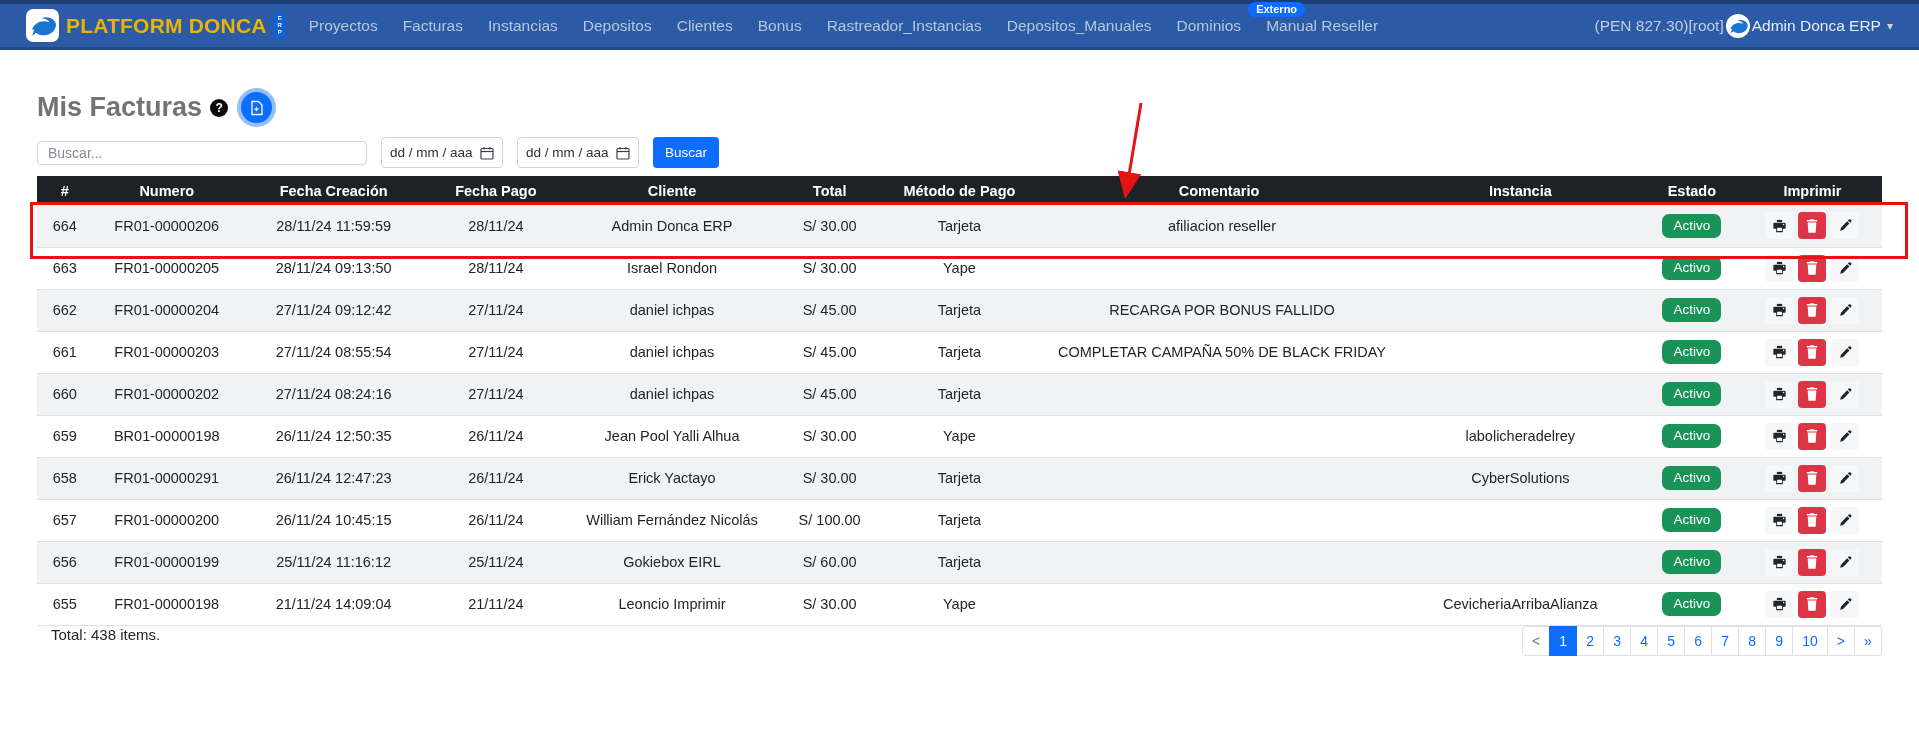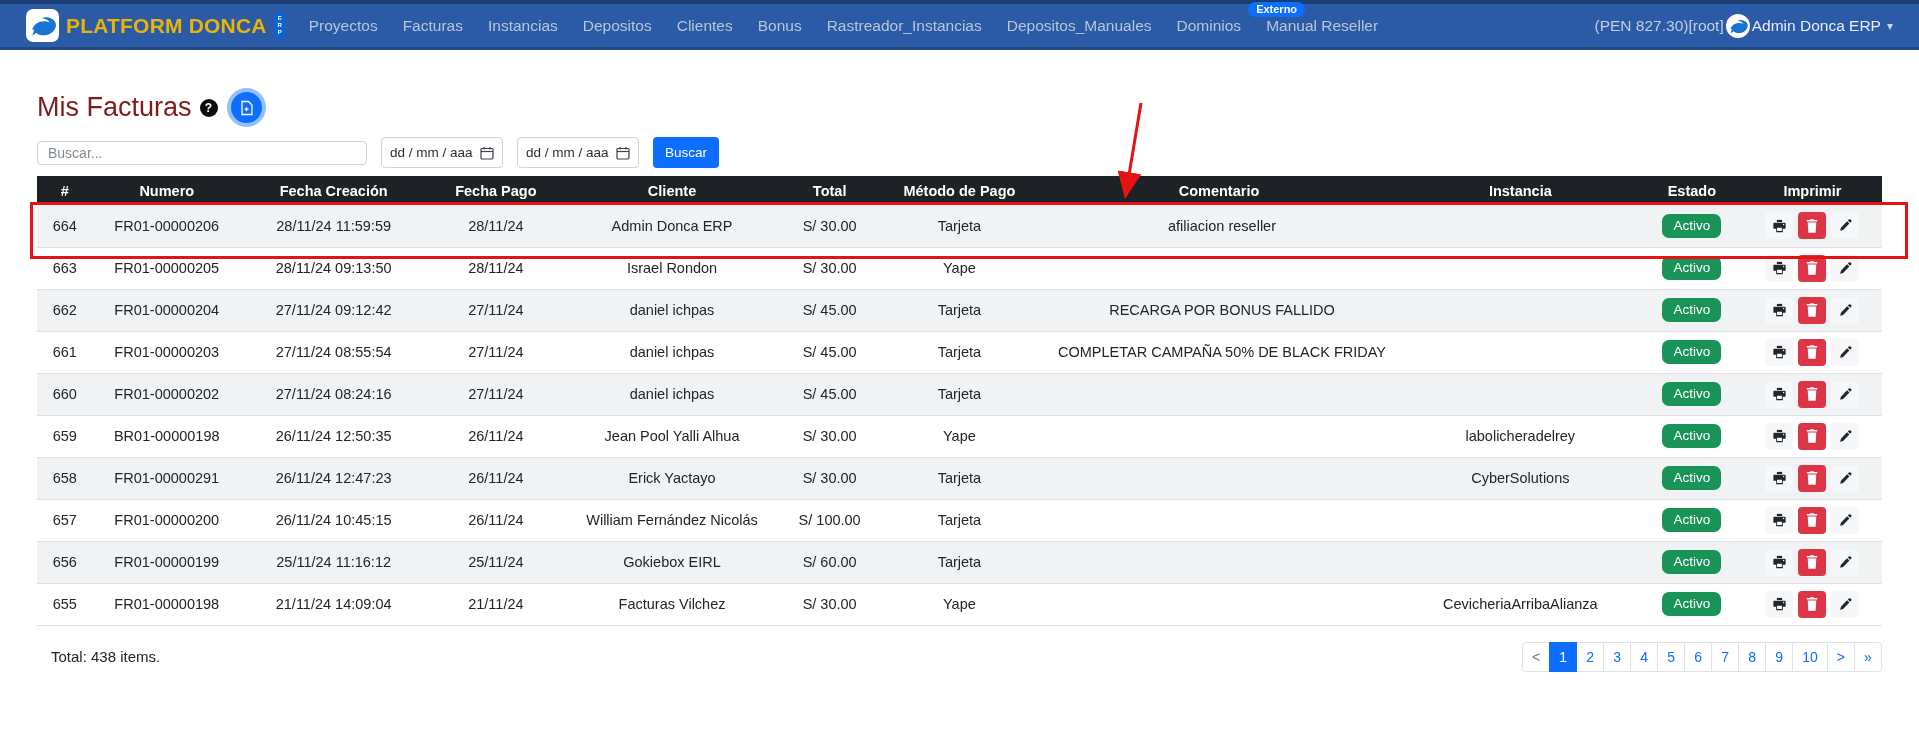--- a/index.html
+++ b/index.html
@@ -30,21 +30,21 @@
   }
   .navbar-right { margin-left:auto; display:flex; align-items:center; gap:2px; }
   .balance { color:#c3cede; font-size:15.5px; white-space:nowrap; }
   .avatar { display:flex; }
   .user-menu { color:#e9eef6; font-size:15.5px; display:flex; align-items:center; gap:6px; cursor:pointer; white-space:nowrap; }
   .caret { color:#cdd6e4; font-size:12px; }
 
   
   .container { margin:0 37px; }
   .page-header { margin-top:42px; display:flex; align-items:center; gap:8px; }
-  .page-title { font-size:27px; font-weight:400; color:#7f1d1d; }
+  .page-title { font-size:27px; font-weight:700; color:#737373; }
   .help-badge {
     width:18px; height:18px; border-radius:50%; background:#0b0b0b; color:#fff;
     font-size:12px; font-weight:700; display:flex; align-items:center; justify-content:center; cursor:pointer;
   }
   .add-button {
     width:31px; height:31px; border-radius:50%; background:var(--accent); border:none;
     box-shadow:0 0 0 4px #93bffb; display:flex; align-items:center; justify-content:center;
     margin-left:5px; cursor:pointer;
   }
 
@@ -84,21 +84,21 @@
   }
   .actions { display:flex; align-items:center; justify-content:center; gap:5px; }
   .btn-icon {
     width:28px; height:27px; border:none; border-radius:4px; display:inline-flex;
     align-items:center; justify-content:center; cursor:pointer; padding:0;
   }
   .btn-light { background:#f6f7f8; }
   .btn-danger { background:var(--danger); }
 
   
-  .table-footer { display:flex; justify-content:space-between; align-items:center; margin-top:16px; }
+  .table-footer { display:flex; justify-content:space-between; margin-top:0; }
   .total-text { font-size:15px; margin-left:14px; color:#212529; }
   .pagination { display:flex; list-style:none; margin:0; padding:0; }
   .page-item {
     min-width:28px; height:30px; padding:0 9px; border:1px solid #dee2e6; margin-left:-1px;
     display:flex; align-items:center; justify-content:center; color:var(--accent);
     font-size:14px; background:#fff; cursor:pointer; user-select:none;
   }
   .page-item:first-child { border-radius:4px 0 0 4px; margin-left:0; }
   .page-item:last-child { border-radius:0 4px 4px 0; }
   .page-item.disabled { color:#6c757d; }
@@ -649,21 +649,21 @@
         </button>
       </span>
     </td>
   </tr>
 
   <tr>
     <td>655</td>
     <td>FR01-00000198</td>
     <td>21/11/24 14:09:04</td>
     <td>21/11/24</td>
-    <td>Facturas Vilchez</td>
+    <td>Leoncio Imprimir</td>
     <td>S/ 30.00</td>
     <td>Yape</td>
     <td class="cell-comment"></td>
     <td>CevicheriaArribaAlianza</td>
     <td>
       <span class="badge-activo">Activo</span>
     </td>
     <td>
       <span class="actions">
         <button class="btn-icon btn-light">

